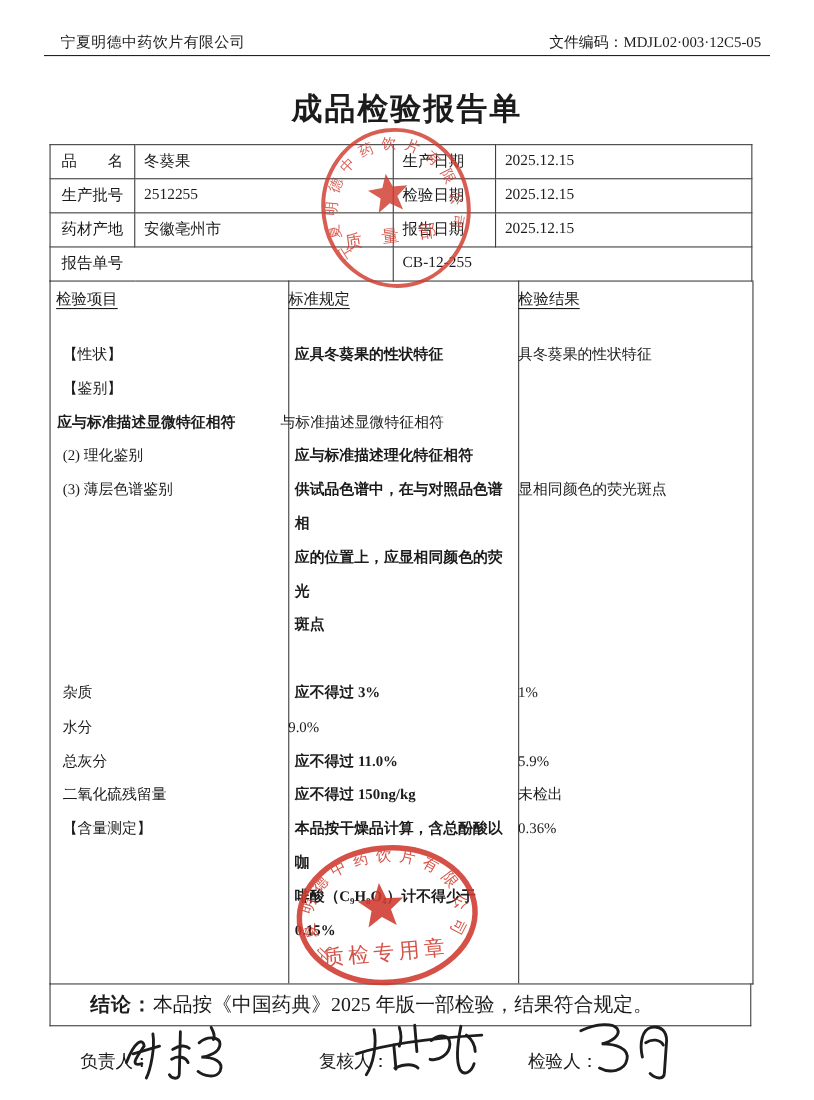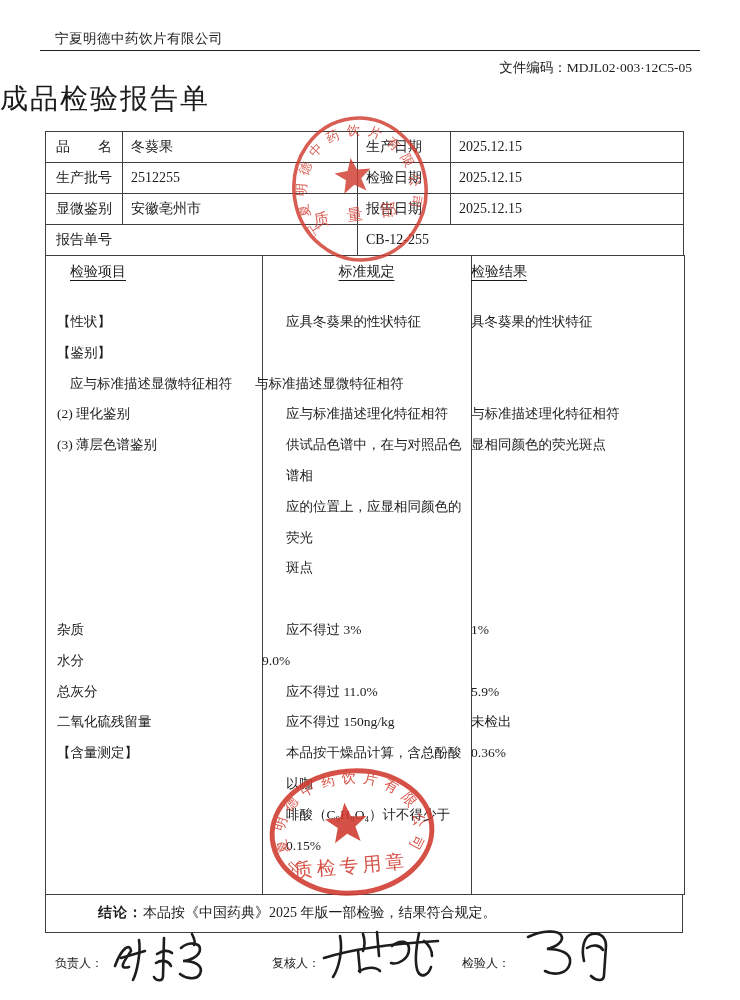--- a/index.html
+++ b/index.html
@@ -4,43 +4,43 @@
 <style>
   html,body{margin:0;padding:0;}
   body{
     width:740px;height:1000px;position:relative;background:#ffffff;
     font-family:"Liberation Serif","DejaVu Serif",serif;color:#1b1b1b;
     overflow:hidden;
   }
   .abs{position:absolute;}
   
   .company{left:55px;top:30px;font-size:13.5px;letter-spacing:.5px;}
-  .doccode{right:48px;top:30px;font-size:13.5px;margin-top:29px;}
+  .doccode{right:48px;top:30px;font-size:13.5px;}
   .header-rule{left:40px;top:50px;width:660px;border-top:1.6px solid #222;}
-  .title{left:0;top:80px;width:740px;font-size:28px;font-weight:normal;letter-spacing:2px;}
+  .title{left:0;top:80px;width:740px;text-align:center;font-size:28px;font-weight:bold;letter-spacing:2px;}
   
   table.info{border-collapse:collapse;table-layout:fixed;left:45px;top:131px;position:absolute;border-radius:21px;}
   table.info td{border:1px solid #3f3f3f;height:30px;font-size:14px;padding:0 0 0 8px;vertical-align:middle;}
   table.info td.lab{padding-left:10px;}
   
   .main-table{left:45px;top:255px;width:638px;height:639px;border-left:1px solid #3f3f3f;border-right:1px solid #3f3f3f;border-bottom:1px solid #3f3f3f;}
   .vline{position:absolute;top:0;bottom:0;width:1px;background:#3f3f3f;}
   .mt-head span{position:absolute;top:8px;font-size:14px;text-decoration:underline;text-underline-offset:4px;}
   .mt-body{position:absolute;left:0;top:52px;right:0;}
   .mt-row{display:flex;align-items:flex-start;}
   .mt-row > div{font-size:13.5px;line-height:30.8px;min-height:30.8px;box-sizing:border-box;white-space:pre-line;}
   .c1{width:216px;padding-left:11px;}
-  .c2{width:209px;padding-left:24px;padding-right:6px;}
+  .c2{width:209px;padding-left:6px;padding-right:6px;font-weight:bold;}
   .c3{width:213px;padding-right:4px;}
   
   .conclusion{left:45px;top:894px;width:638px;height:39px;border:1px solid #3f3f3f;border-top:none;box-sizing:border-box;
-    display:flex;align-items:center;font-size:14px;padding-left:52px;}
+    display:flex;align-items:center;font-size:18px;padding-left:36px;}
   .conclusion b{letter-spacing:1px;}
   
-  .sig-label{font-size:12px;top:955px;}
+  .sig-label{font-size:16px;top:955px;margin-left:18px;}
   .stamp{pointer-events:none;}
   .stamp text{font-family:"Liberation Serif","DejaVu Serif",serif;}
 </style>
 </head>
 <body>
 
 <div class="abs company">宁夏明德中药饮片有限公司</div>
 <div class="abs doccode"><span>文件编码：</span><span>MDJL02·003·12C5-05</span></div>
 <div class="abs header-rule"></div>
 <div class="abs title">成品检验报告单</div>
@@ -59,59 +59,58 @@
     <td>生产日期</td>
     <td>2025.12.15</td>
   </tr>
   <tr>
     <td class="lab">生产批号</td>
     <td>2512255</td>
     <td>检验日期</td>
     <td>2025.12.15</td>
   </tr>
   <tr>
-    <td class="lab">显微鉴别</td>
+    <td class="lab">药材产地</td>
     <td>安徽亳州市</td>
     <td>报告日期</td>
     <td>2025.12.15</td>
   </tr>
   <tr>
     <td class="lab" colspan="2">报告单号</td>
     <td colspan="2">CB-12-255</td>
   </tr>
 </tbody>
   </table>
 
 <div class="abs main-table">
   <div class="vline" style="left:216px"></div>
   <div class="vline" style="left:425px"></div>
   <div class="mt-head">
-    <span style="left:24px">检验项目</span>
-    <span style="left:216px;width:209px;text-align:center">标准规定</span>
+    <span style="left:5px">检验项目</span>
+    <span style="left:216px;width:209px;">标准规定</span>
     <span style="left:425px;width:213px;">检验结果</span>
   </div>
   <div class="mt-body">
     <div class="mt-row">
       <div class="c1">【性状】</div>
       <div class="c2">应具冬葵果的性状特征</div>
       <div class="c3">具冬葵果的性状特征</div>
     </div>
     <div class="mt-row">
       <div class="c1">【鉴别】</div>
       <div class="c2"></div>
       <div class="c3"></div>
     </div>
     <div class="mt-row">
       <div class="c2">应与标准描述显微特征相符</div>
       <div class="c3">与标准描述显微特征相符</div>
     </div>
     <div class="mt-row">
       <div class="c1">(2) 理化鉴别</div>
       <div class="c2">应与标准描述理化特征相符</div>
-      <div class="c3">与标准描述理化特征相符</div>
     </div>
     <div class="mt-row">
       <div class="c1">(3) 薄层色谱鉴别</div>
       <div class="c2">供试品色谱中，在与对照品色谱相
 应的位置上，应显相同颜色的荧光
 斑点</div>
       <div class="c3">显相同颜色的荧光斑点</div>
     </div>
     <div class="mt-row">
       <div class="c2"></div>

